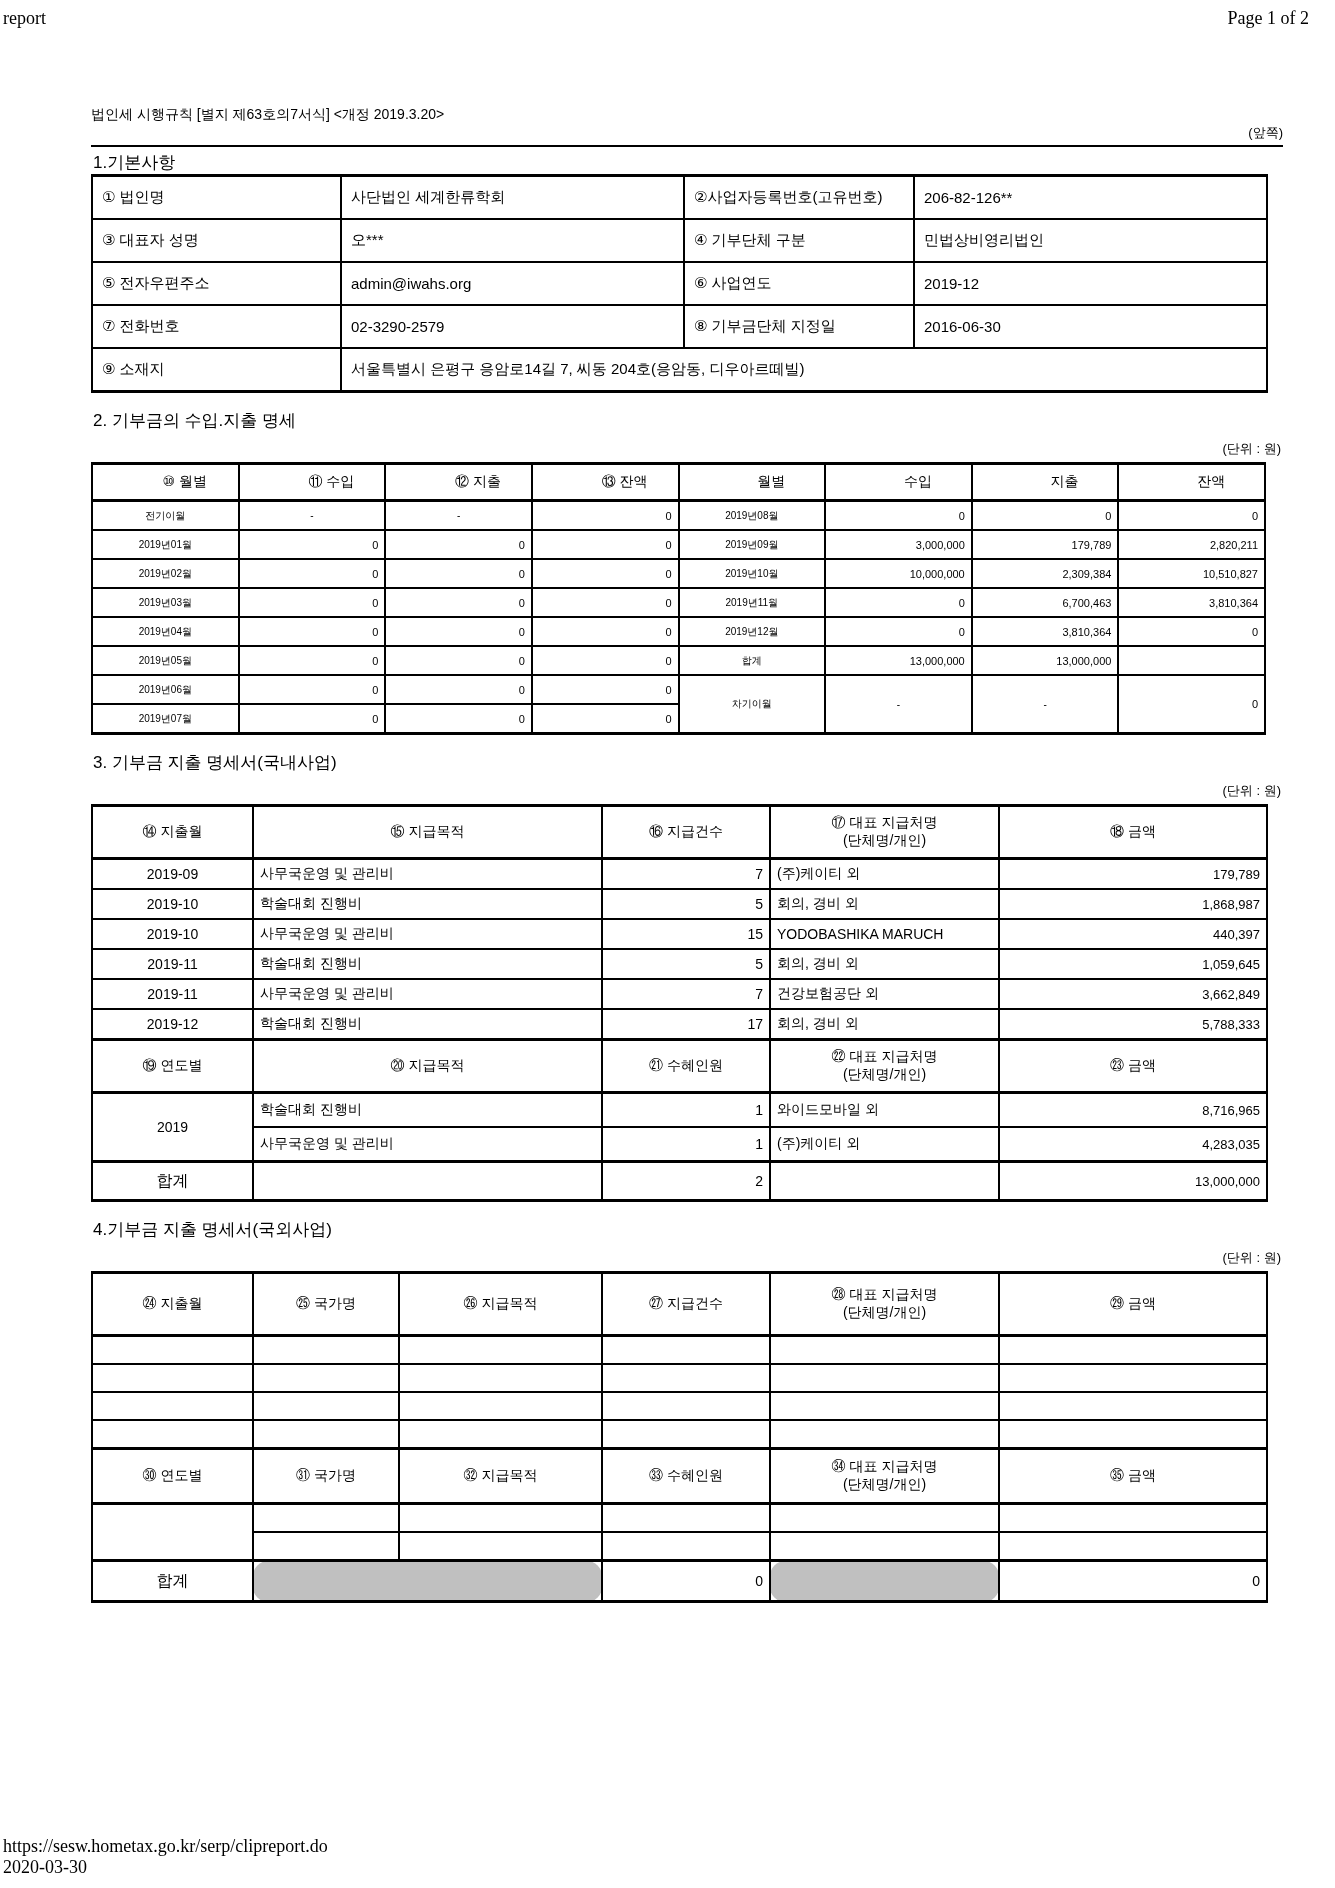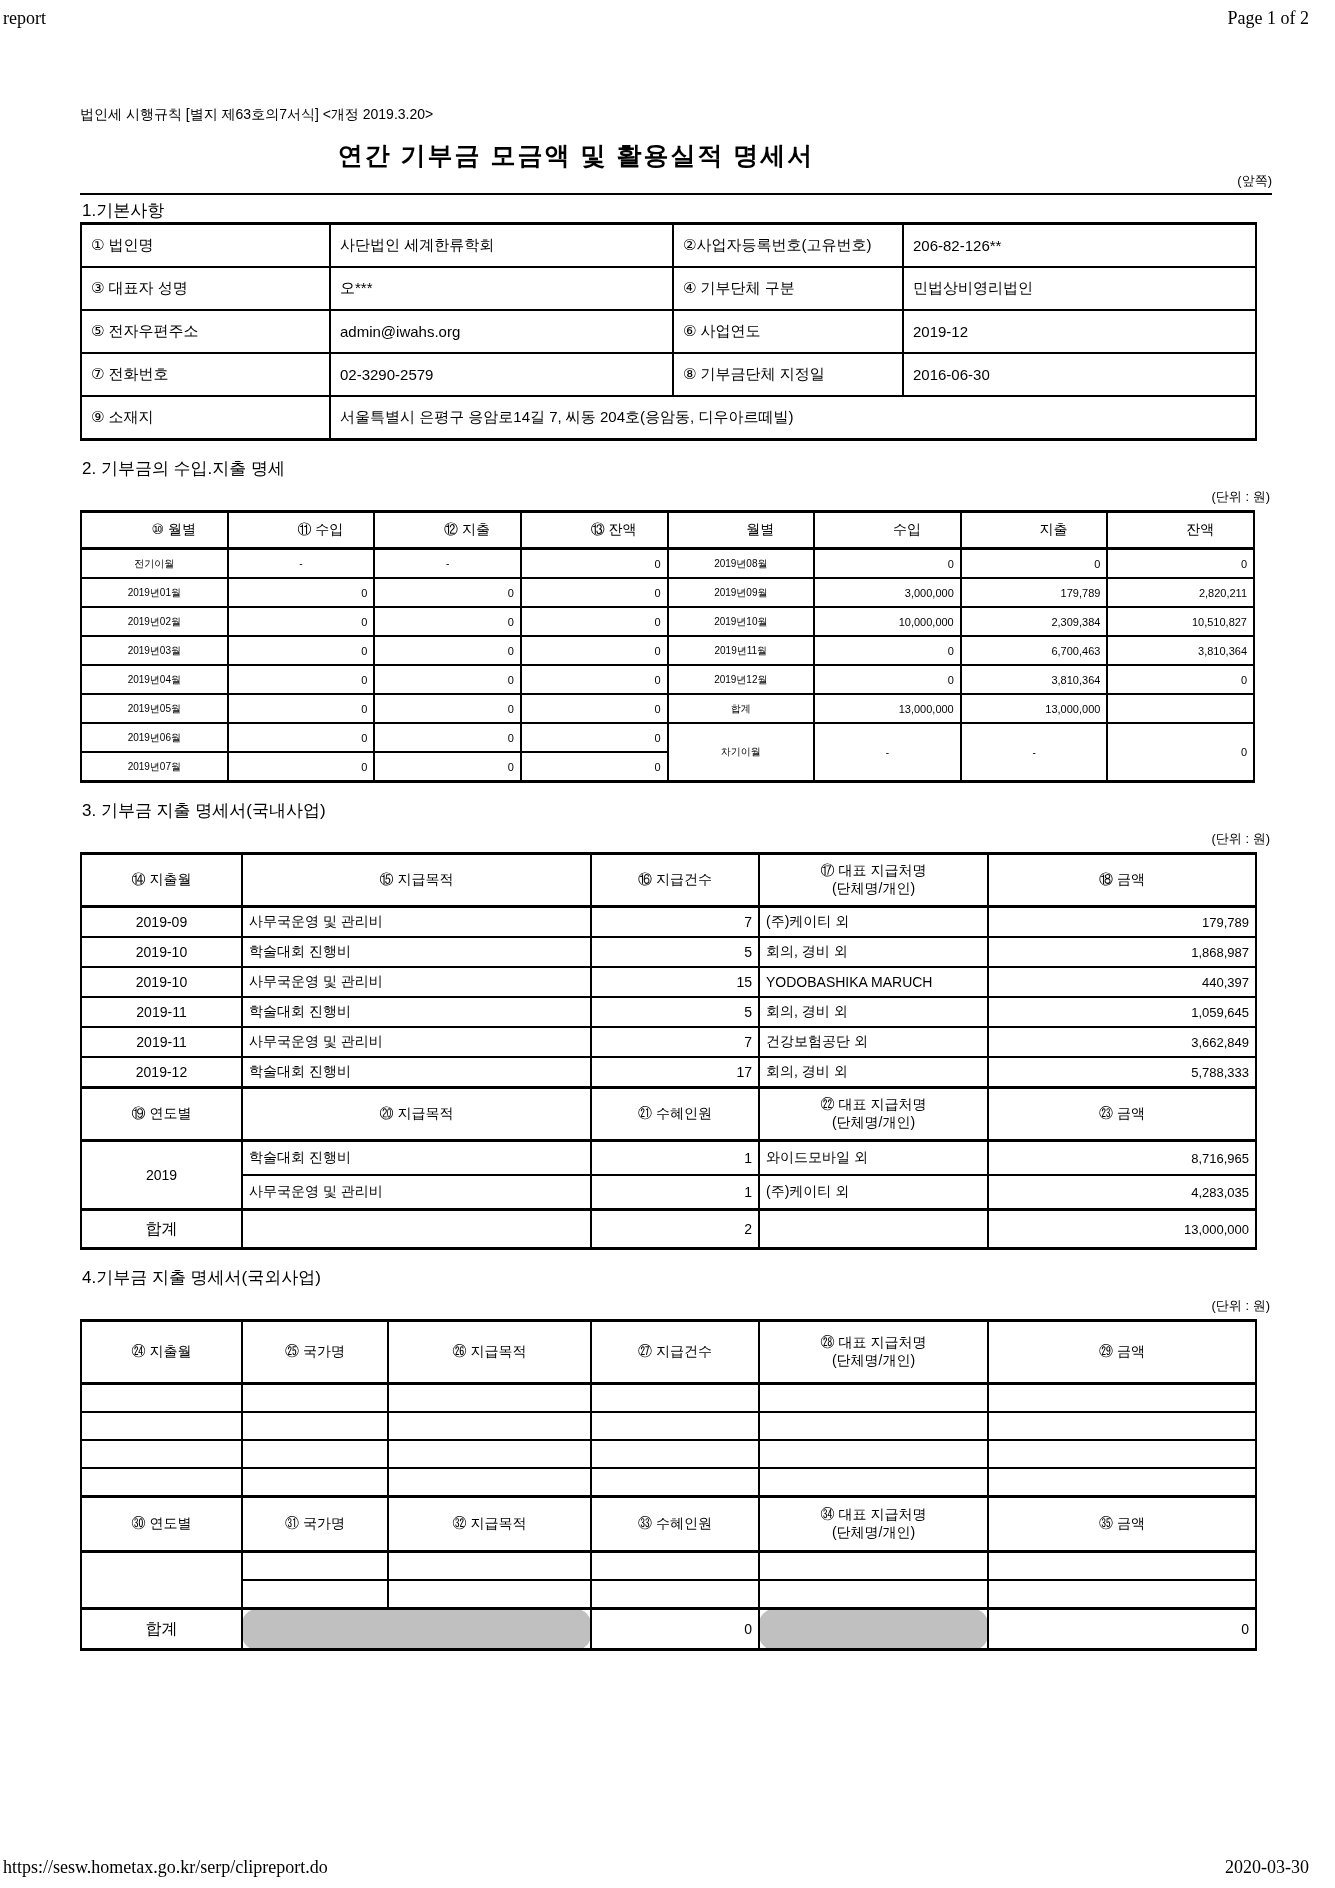--- a/index.html
+++ b/index.html
@@ -1,24 +1,24 @@
 <!DOCTYPE html>
 <html><head>
 <meta charset="utf-8">
 <style>
   html,body { margin:0; padding:0; background:#ffffff; }
   .page { position:relative; width:1335px; height:1888px; background:#ffffff; color:#000;
           font-family:"Liberation Sans","DejaVu Sans",sans-serif; overflow:hidden; }
 
   .phead { position:absolute; top:8px; left:3px; right:26px; display:flex; justify-content:space-between;
            font-family:"Liberation Serif","DejaVu Serif",serif; font-size:18px; }
-  .pfoot { position:absolute; bottom:10px; left:3px; right:26px; display:flex; justify-content:space-between;
-           font-family:"Liberation Serif","DejaVu Serif",serif; font-size:18px; }
-
-  .content { position:absolute; left:80px; top:106px; width:1192px; }
+  .pfoot { position:absolute; bottom:10px; left:3px; right:26px; display:flex; 
+           font-family:"Liberation Serif","DejaVu Serif",serif; font-size:18px;flex-direction:column; }
+
+  .content { position:absolute; left:91px; top:106px; width:1192px; }
   .formref { font-size:14px; }
   .ftitle  { font-size:25px; font-weight:bold; letter-spacing:2px; text-align:center; margin:15px 200px 0 0; }
   .sidelabel { text-align:right; font-size:13px; }
   .topline { border-top:2px solid #000; margin-top:3px; }
   .stitle  { font-size:17px; margin:4px 0 0 2px; }
   .stitle.gap { margin-top:16px; }
   .unit { text-align:right; font-size:13px; margin:8px 2px 4px 0; }
 
   table { width:1175px; border-collapse:collapse; table-layout:fixed; }
   td, th { border:2px solid #000; font-weight:normal; overflow:hidden; padding:0 6px; vertical-align:middle; }
@@ -59,21 +59,20 @@
 <div class="page">
 
   <div class="phead">
     <span>report</span>
     <span>Page 1 of 2</span>
   </div>
 
   <div class="content">
 
     <div class="formref">법인세 시행규칙 [별지 제63호의7서식] &lt;개정 2019.3.20&gt;</div>
-    <div class="ftitle">연간 기부금 모금액 및 활용실적 명세서</div>
     <div class="sidelabel">(앞쪽)</div>
     <div class="topline"></div>
 
     <div class="stitle">1.기본사항</div>
     <table class="t1">
       <colgroup>
           <col style="width:249px">
           <col style="width:343px">
           <col style="width:230px">
           <col style="width:353px">

